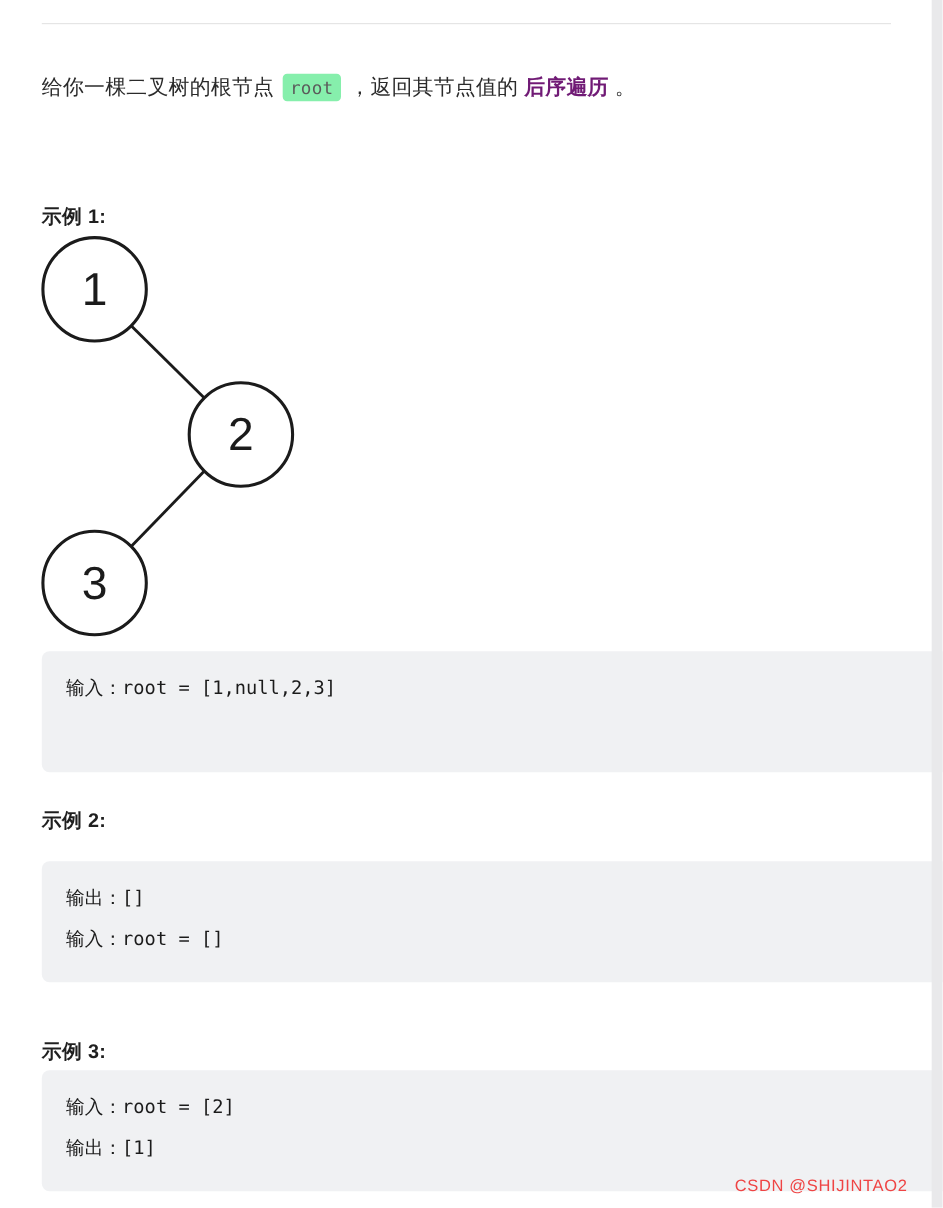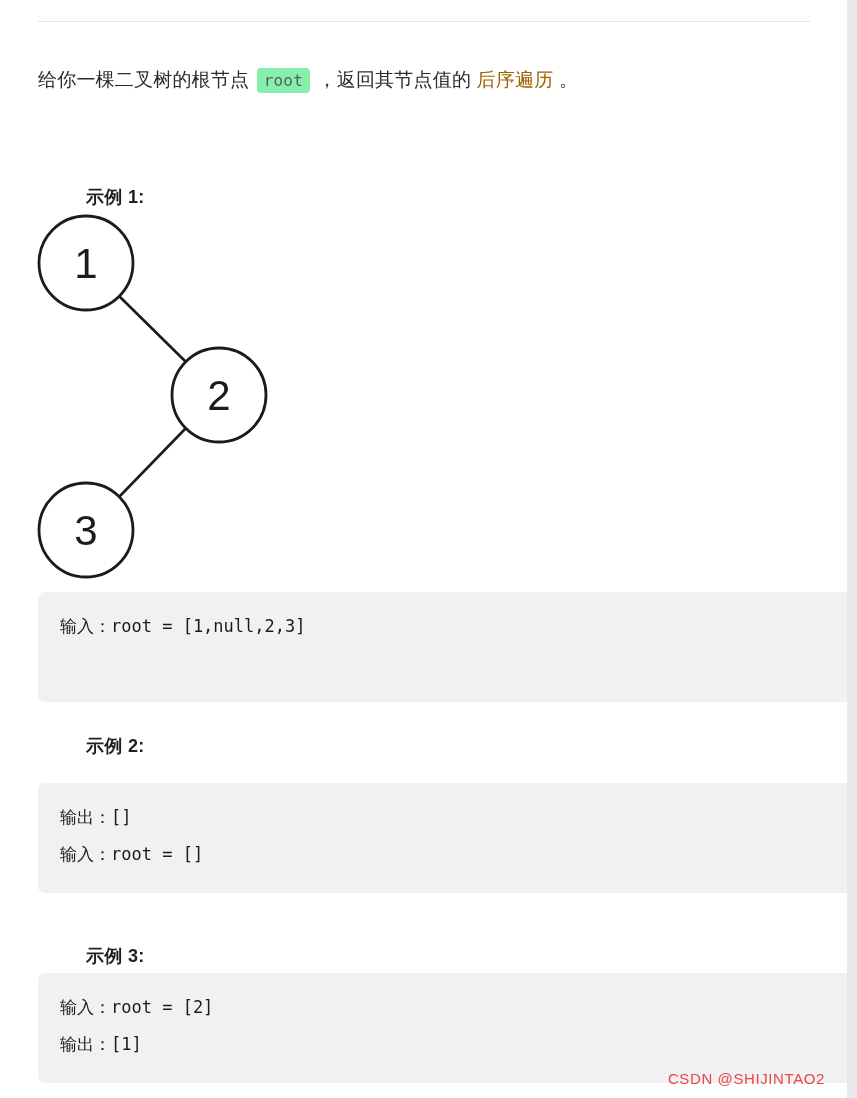--- a/index.html
+++ b/index.html
@@ -58,32 +58,31 @@
   .intro .code-inline {
     font-family: "DejaVu Sans Mono", "Liberation Mono", monospace;
     font-size: 16px;
     background: #86efac;
     color: #5b5b5b;
     border-radius: 4px;
     padding: 3px 7px;
     margin: 0 2px;
   }
   .intro .bold {
-    font-weight: normal;
-    color: #a16207;
+    font-weight: bold;
+    color: #701a75;
   }
 
   .example-heading {
     position: absolute;
     left: 38px;
     font-size: 18px;
     font-weight: bold;
     color: #1f1f1f;
     letter-spacing: 0.3px;
-    margin-left: 48px;
   }
   #heading-1 { top: 167px; }
   #heading-2 { top: 716px; text-align: center; }
   #heading-3 { top: 926px; }
 
   .tree-figure {
     position: absolute;
     left: 30px;
     top: 208px;
     width: 300px;

